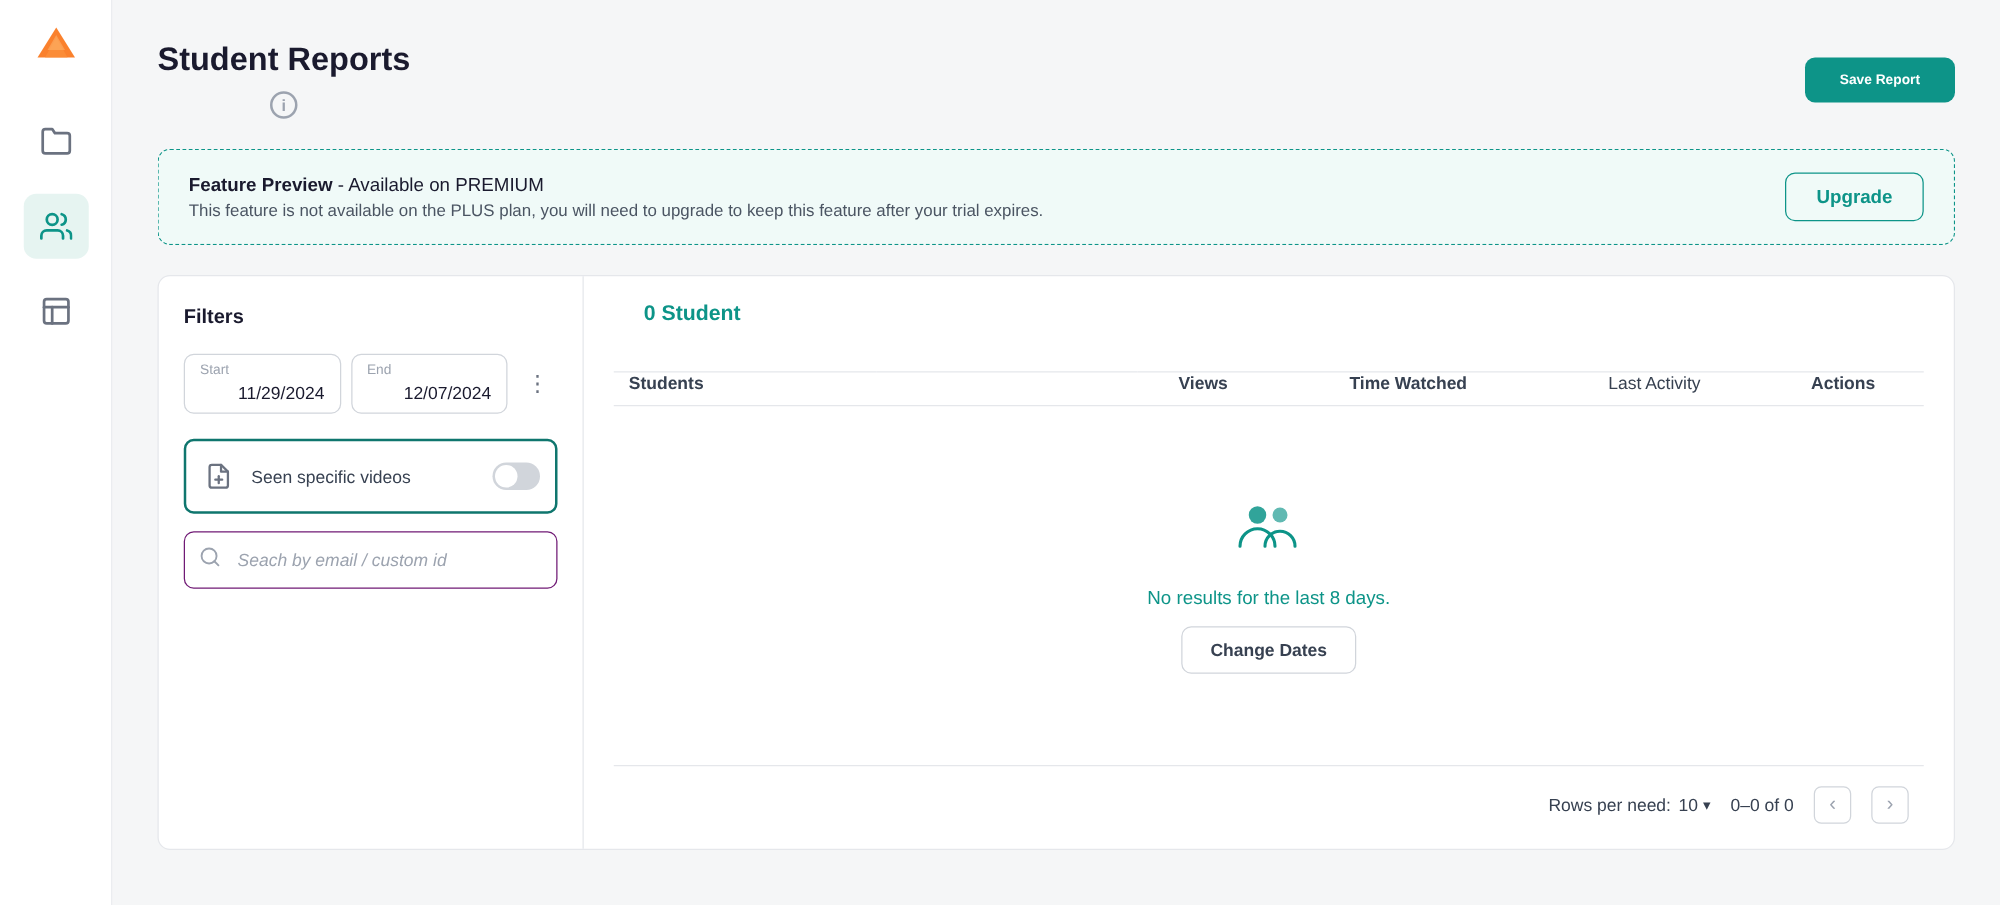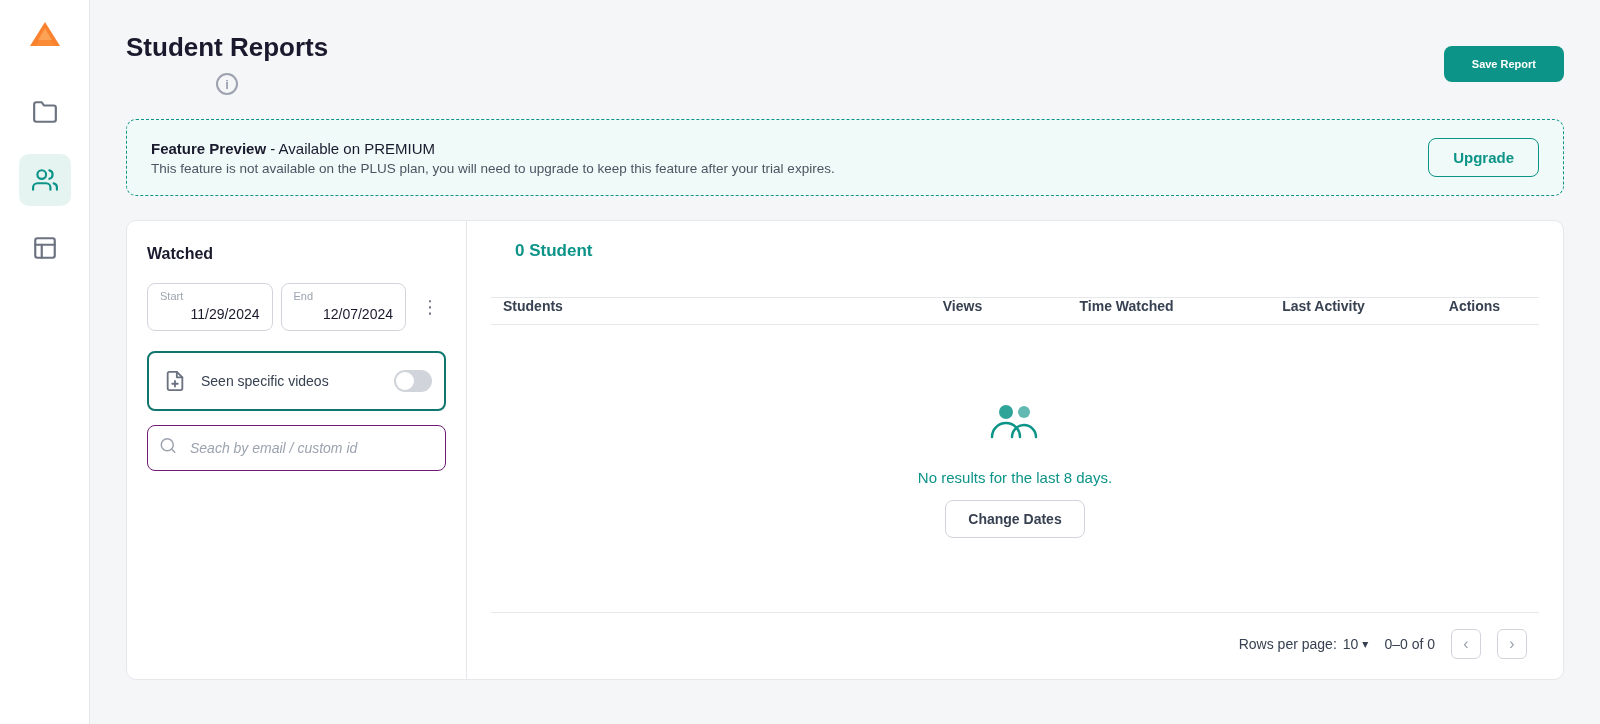--- a/index.html
+++ b/index.html
@@ -399,21 +399,21 @@
         <strong>Feature Preview</strong><span> - Available on PREMIUM</span>
       </div>
       <div class="feature-banner-subtitle">This feature is not available on the PLUS plan, you will need to upgrade to keep this feature after your trial expires.</div>
     </div>
     <button class="upgrade-btn">Upgrade</button>
   </div>
 
   <div class="content-area">
 
     <div class="filters-panel">
-      <div class="filters-title">Watched</div>
+      <div class="filters-title">Filters</div>
 
       <div class="date-row">
         <div class="date-field">
           <div class="date-label">Start</div>
           <div class="date-value">11/29/2024</div>
         </div>
         <div class="date-field">
           <div class="date-label">End</div>
           <div class="date-value">12/07/2024</div>
         </div>
@@ -456,41 +456,41 @@
             <th></th>
             <th></th>
           </tr>
         </thead>
       </table>
 
       <div style="display:flex; align-items:center; padding: 0 12px 10px; border-bottom: 1.5px solid #e5e7eb; gap:0;">
         <div style="flex:3; font-size:14px; font-weight:600; color:#374151;">Students</div>
         <div style="flex:1; font-size:14px; font-weight:600; color:#374151; text-align:center;">Views</div>
         <div style="flex:1.5; font-size:14px; font-weight:600; color:#374151; text-align:center;">Time Watched</div>
-        <div style="flex:1.5; font-size:14px; font-weight:700; color:#374151; text-align:center;">Last Activity</div>
+        <div style="flex:1.5; font-size:14px; font-weight:400; color:#374151; text-align:center;">Last Activity</div>
         <div style="flex:0.8; font-size:14px; font-weight:600; color:#374151; text-align:center;">Actions</div>
       </div>
 
       <div class="empty-state">
         <div class="empty-icon">
           <svg width="58" height="48" viewBox="0 0 58 48" fill="none">
 
             <circle cx="20" cy="13" r="7" fill="#0d9488" opacity="0.85"></circle>
             <path d="M6 38c0-7.732 6.268-14 14-14s14 6.268 14 14" stroke="#0d9488" stroke-width="2.5" fill="none" stroke-linecap="round"></path>
             <circle cx="38" cy="13" r="6" fill="#0d9488" opacity="0.65"></circle>
             <path d="M26 38c0-6.627 5.373-12 12-12s12 5.373 12 12" stroke="#0d9488" stroke-width="2.5" fill="none" stroke-linecap="round"></path>
           </svg>
         </div>
         <div class="empty-text">No results for the last 8 days.</div>
         <button class="change-dates-btn">Change Dates</button>
       </div>
 
       <div class="pagination-row">
         <div class="rows-per-page">
-          <span>Rows per page:</span>
+          <span>Rows per need:</span>
           <div class="rows-select">
             <span>10</span>
             <span style="font-size:12px;">▾</span>
           </div>
         </div>
         <div class="pagination-info">0–0 of 0</div>
         <div class="pagination-btn">‹</div>
         <div class="pagination-btn">›</div>
       </div>
 

